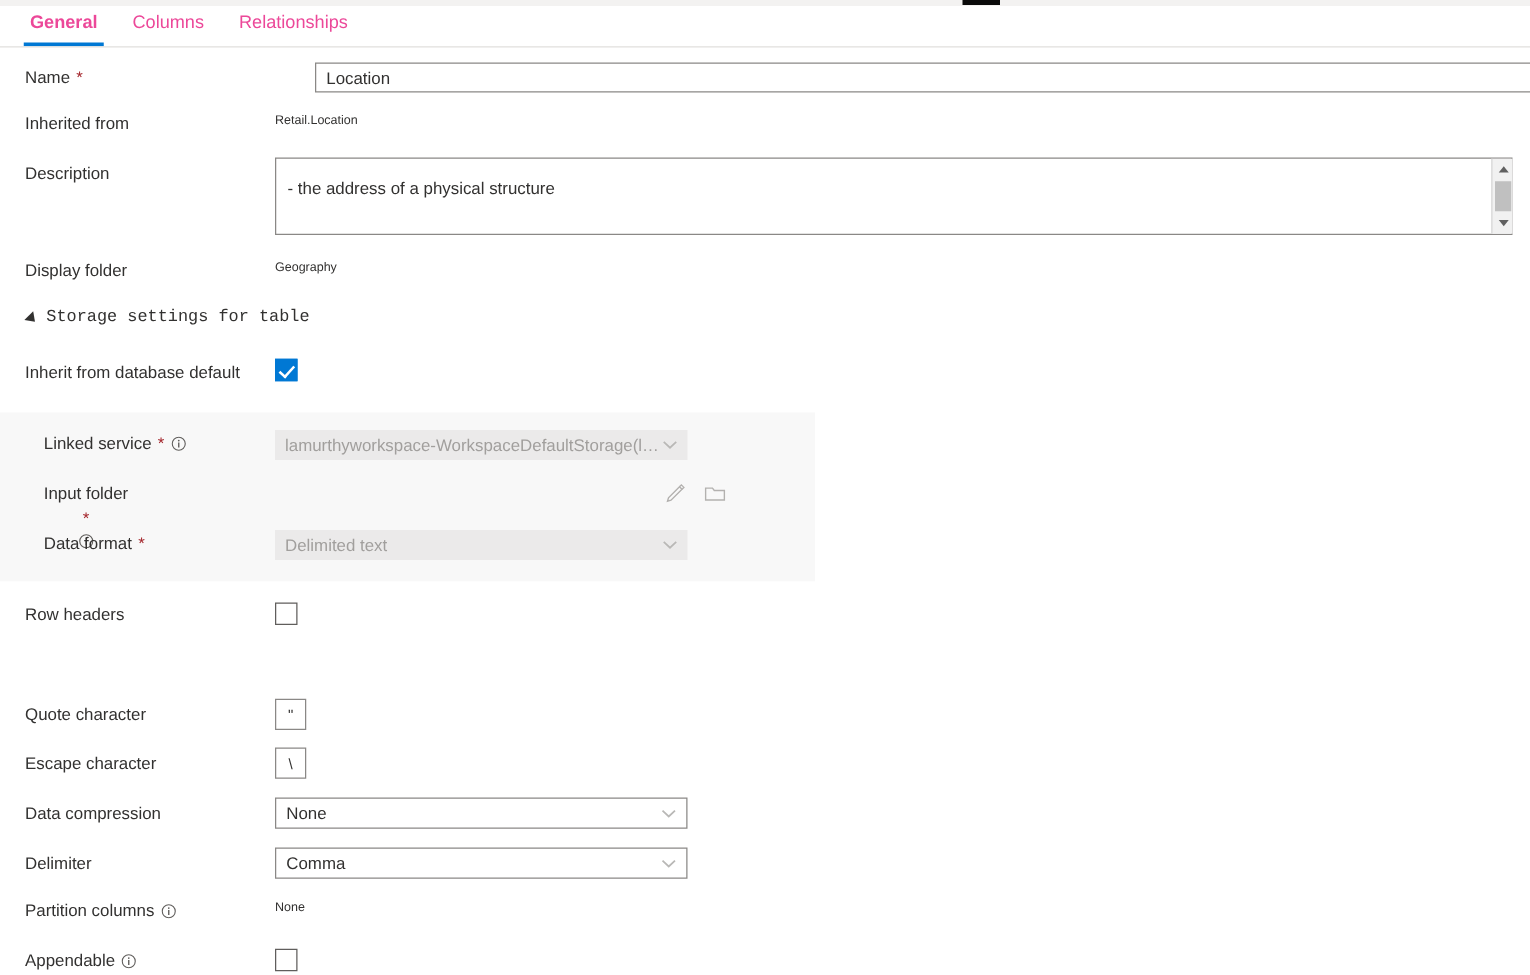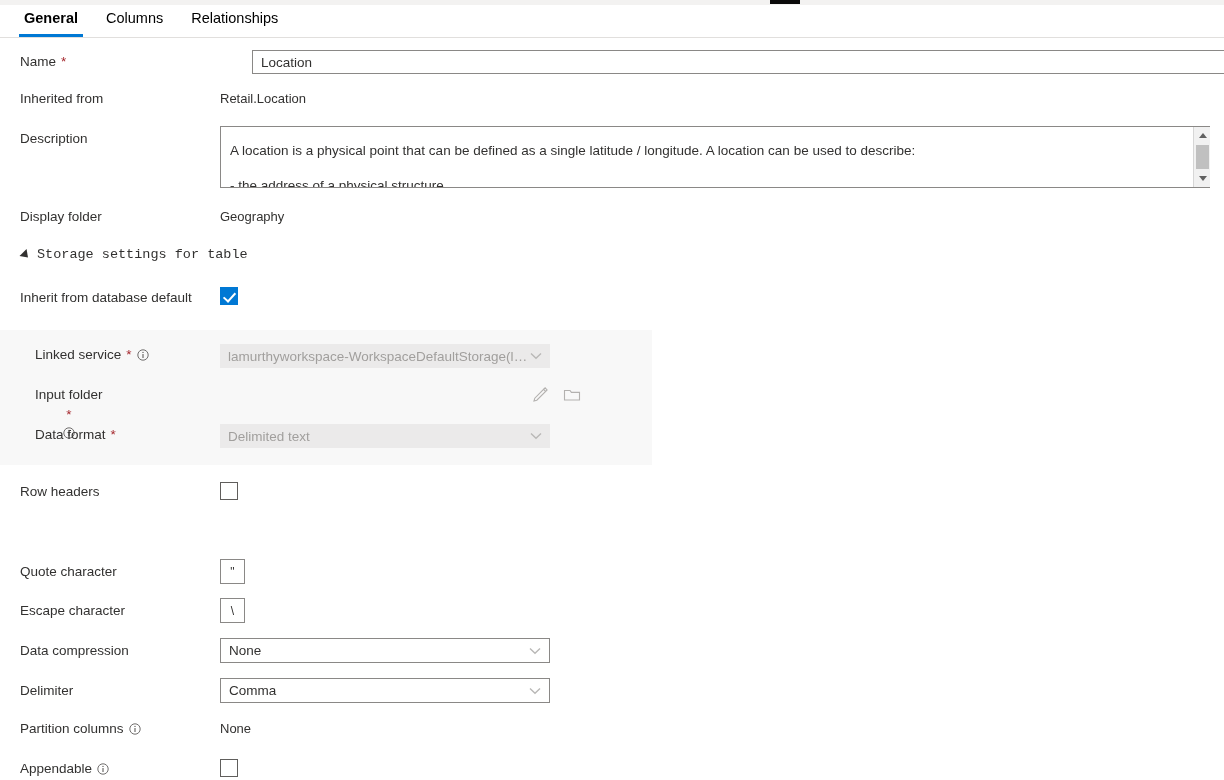--- a/index.html
+++ b/index.html
@@ -15,38 +15,38 @@
 
   
   .top-sliver { position:absolute; left:0; top:0; width:1224px; height:5px; background:#f3f2f1; }
   .top-mark { position:absolute; left:770px; top:0; width:30px; height:4px; background:#0b0b0b; }
 
   
   .tabbar { position:absolute; left:0; top:5px; width:1224px; height:33px; background:#fff; }
   .tabs { position:absolute; left:10px; top:0; display:flex; height:33px; align-items:flex-start; }
   .tab {
     position:relative; height:32px; padding:5px 14px 0 14px;
-    font-size:14.5px; color:#000000; cursor:pointer; white-space:nowrap;
+    font-size:14.5px; color:#ec4899; cursor:pointer; white-space:nowrap;
   }
   .tab.active { font-weight:600; }
   .tab.active::after {
     content:""; position:absolute; left:9px; right:9px; bottom:0;
     height:3px; background:#0078d4;
   }
   .tab-divider { position:absolute; left:0; top:37px; width:1224px; height:1px; background:#e1dfdd; }
 
   
   .form { position:absolute; left:0; top:38px; width:1224px; height:742px; }
   .row { position:absolute; left:0; width:968px; }
   .label {
     position:absolute; left:20px; font-size:13.5px; color:#323130;
     white-space:nowrap; display:flex; align-items:center; gap:5px;
   }
   .req { color:#a4262c; font-size:13.5px; }
-  .static-val { position:absolute; left:220px; font-size:13px; color:#323130; white-space:nowrap; }
+  .static-val { position:absolute; left:220px; font-size:10px; color:#323130; white-space:nowrap; }
 
   
   .txtinput {
     position:absolute; left:220px; height:24px; border:1px solid #8a8886; background:#fff;
     font-family:"Liberation Sans", sans-serif; font-size:13.5px; color:#323130;
     padding:0 8px; outline:none;
   }
   .txtarea {
     position:absolute; left:220px; border:1px solid #8a8886; background:#fff;
     font-size:13.5px; color:#323130; padding:6px 9px; overflow:hidden; line-height:35px;
@@ -148,21 +148,20 @@
         <span>Inherited from</span>
       </div>
       <div class="static-val" style="top:3px;">Retail.Location</div>
     </div>
 
     <div class="row" style="top:88px;height:66px;">
       <div class="label" style="top:5px;">
         <span>Description</span>
       </div>
       <div class="txtarea" style="top:0px;width:990px;height:62px;">
-        <div class="l1">A location is a physical point that can be defined as a single latitude / longitude. A location can be used to describe:</div>
         <div class="l3">- the address of a physical structure</div>
       </div>
 
       <div class="sbar" style="left:1193px;top:1px;height:60px;">
         <div class="sb-arrow" style="top:0;">
             <div class="tri-up"></div>
           </div>
         <div class="sb-thumb" style="top:18px;height:24px;"></div>
         <div class="sb-arrow" style="top:43px;">
             <div class="tri-dn"></div>

